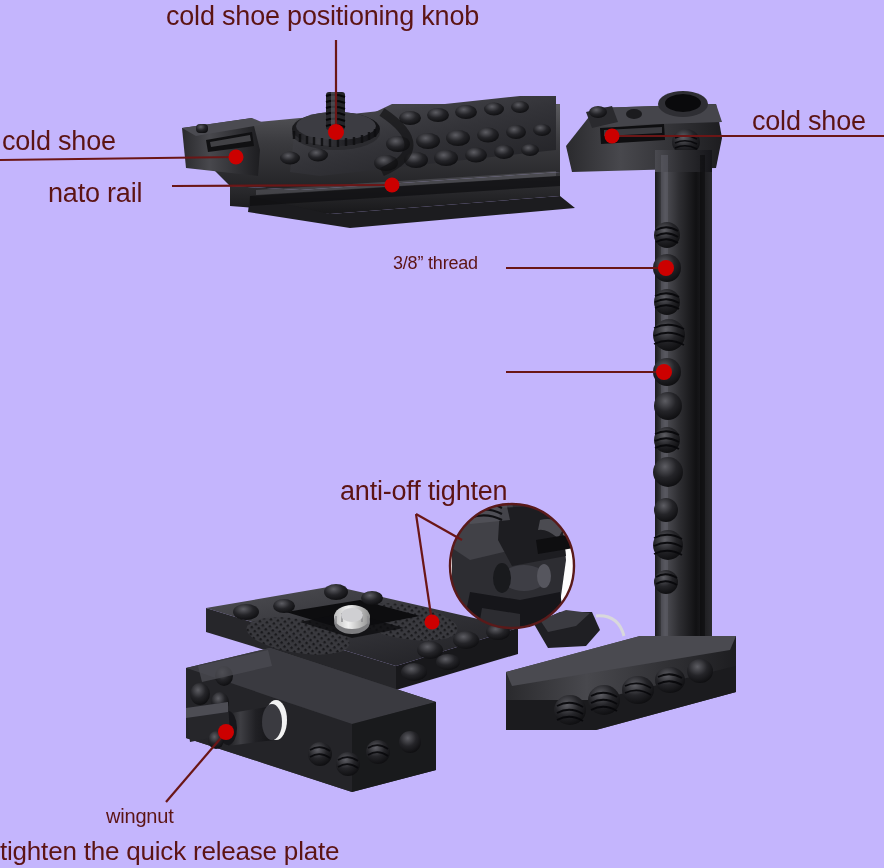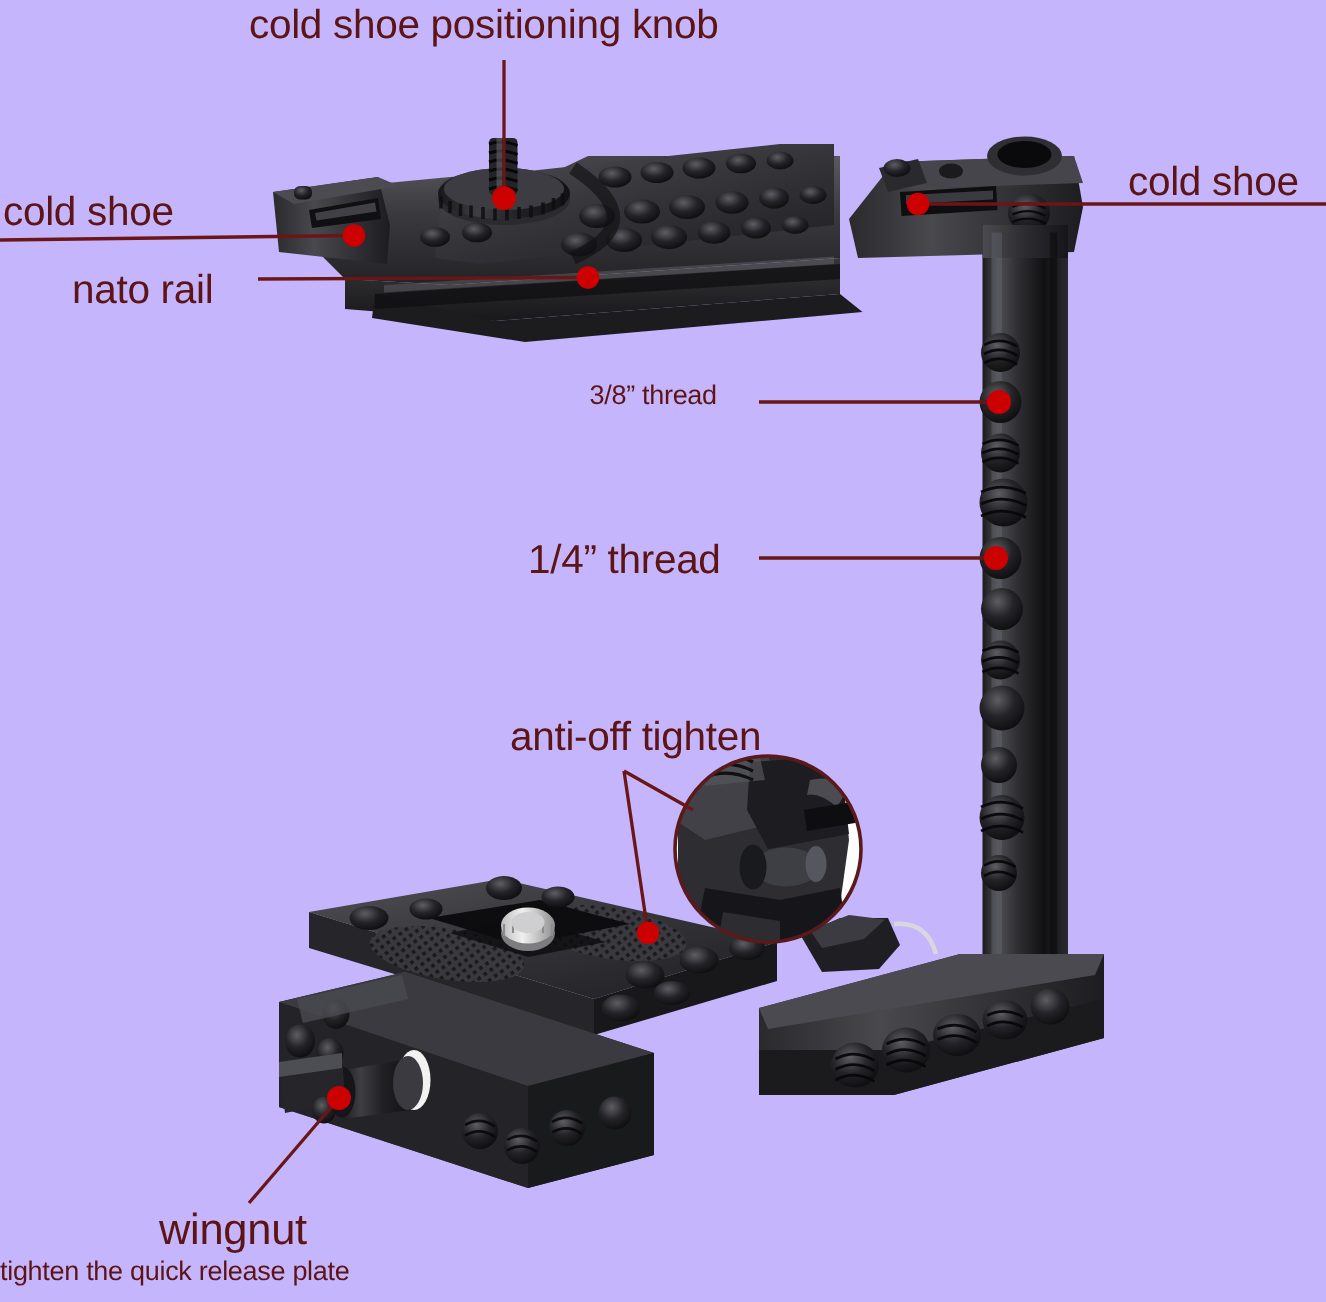--- a/index.html
+++ b/index.html
@@ -390,21 +390,20 @@
   <div class="annot-label" style="left:166px; top:3px;  font-size:27px;">cold shoe positioning knob</div>
 
   <div class="annot-label" style="left:2px;   top:128px; font-size:27px;">cold shoe</div>
 
   <div class="annot-label" style="left:48px;  top:180px; font-size:27px;">nato rail</div>
 
   <div class="annot-label" style="left:752px; top:108px; font-size:27px;">cold shoe</div>
 
   <div class="annot-label" style="left:350px; top:254px; font-size:18px;margin-left:43px;">3/8” thread</div>
 
-  <div class="annot-label" style="left:352px; top:360px; font-size:27px;">1/4” thread</div>
 
   <div class="annot-label" style="left:340px; top:478px; font-size:27px;">anti-off tighten</div>
 
-  <div class="annot-label" style="left:106px; top:806px; font-size:29px;">wingnut</div>
-
-  <div class="annot-label" style="left:0px;   top:838px; font-size:18px;">tighten the quick release plate</div>
+  <div class="annot-label" style="left:106px; top:806px; font-size:20px;">wingnut</div>
+
+  <div class="annot-label" style="left:0px;   top:838px; font-size:26px;">tighten the quick release plate</div>
 
 </div>
 
 </body></html>

